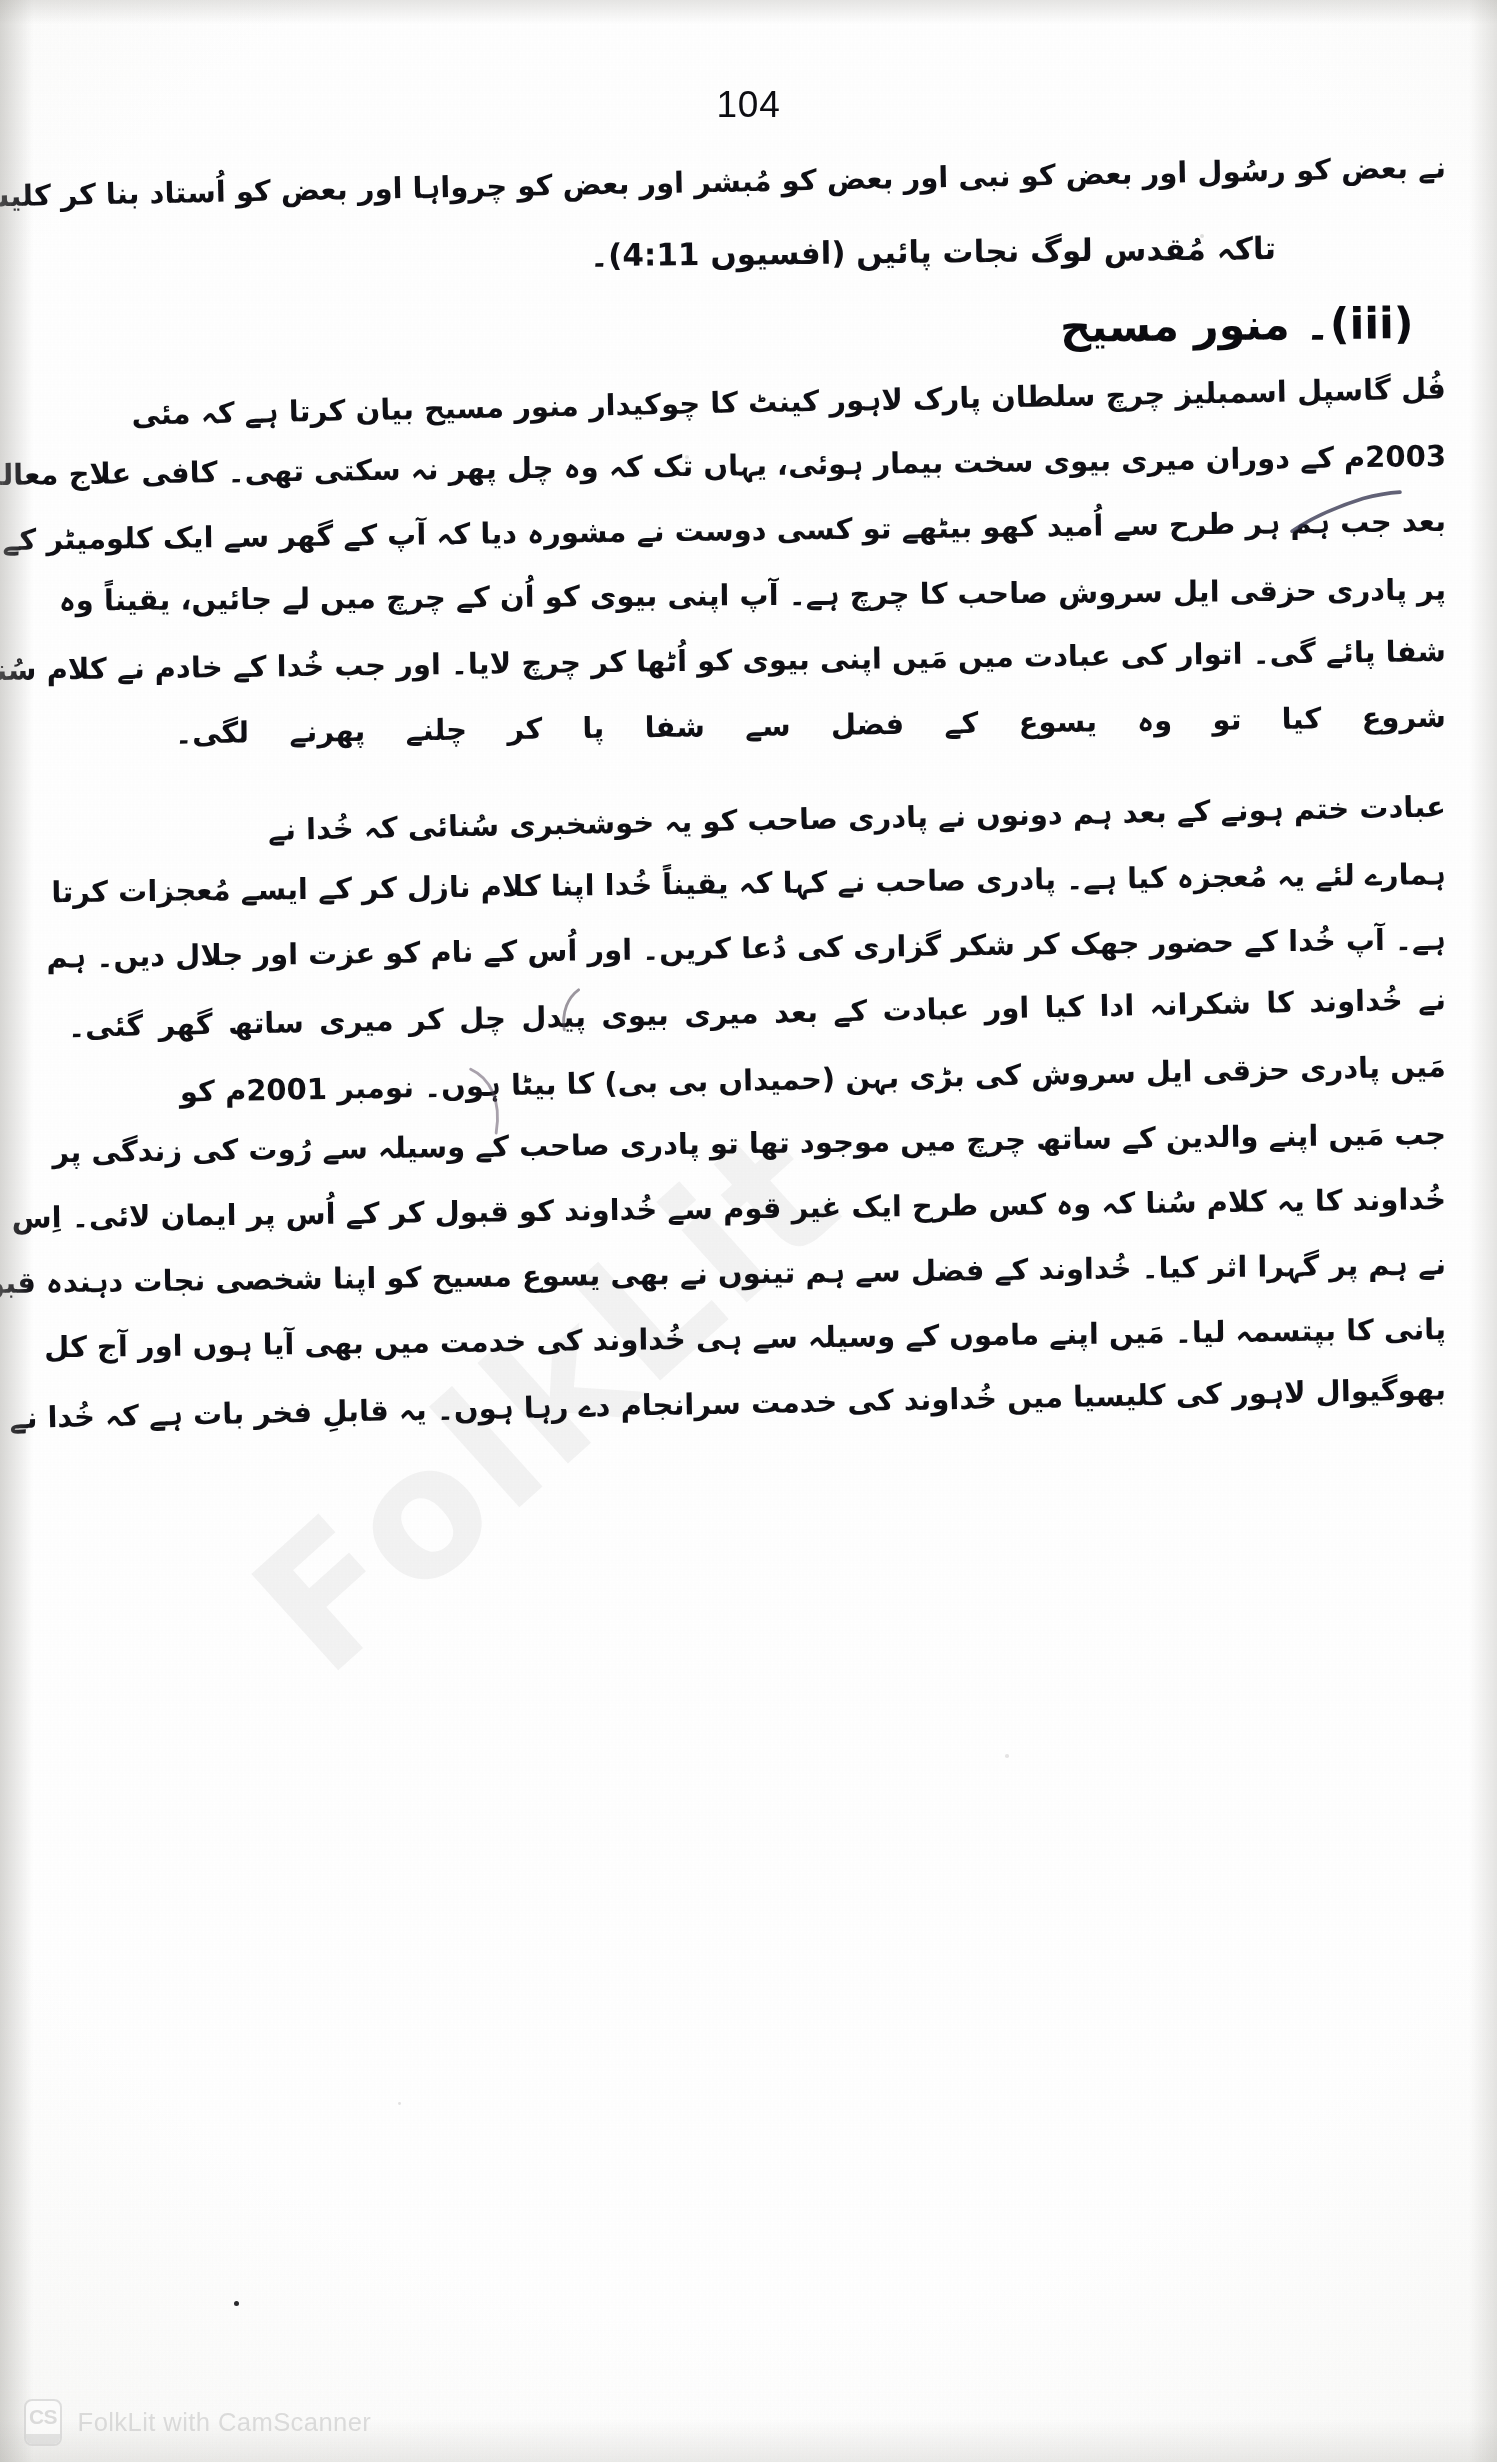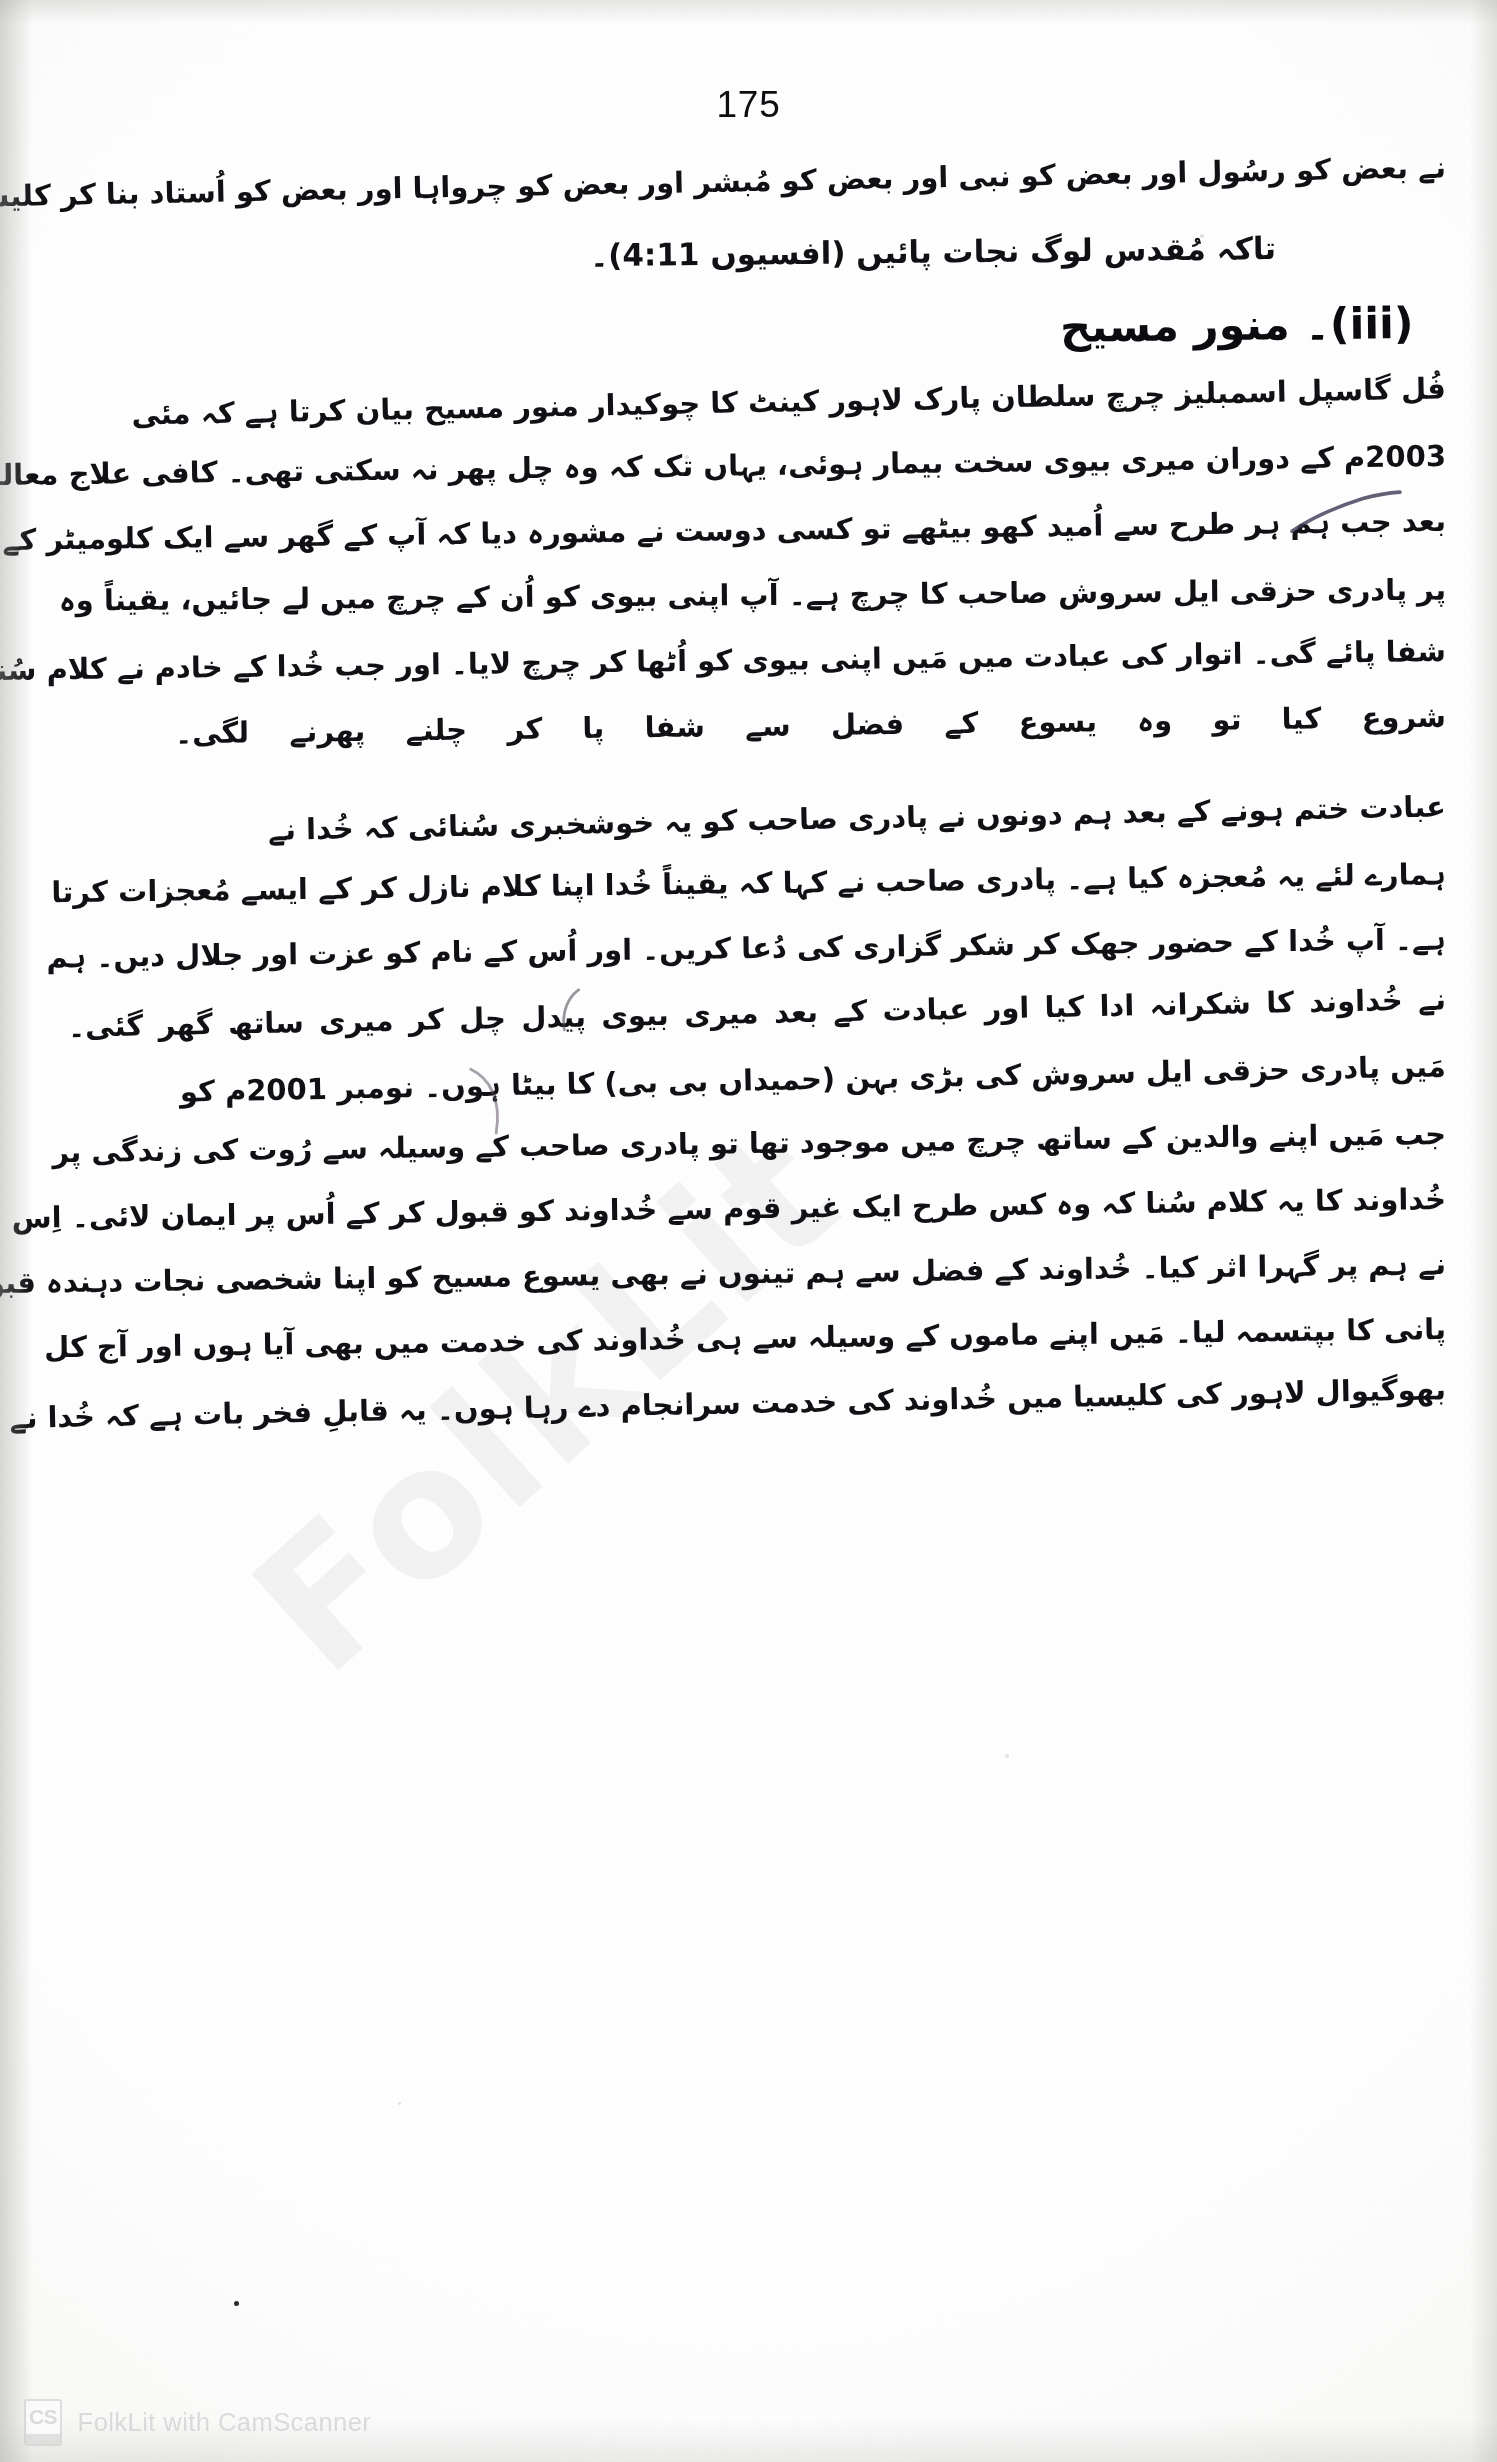--- a/index.html
+++ b/index.html
@@ -210,21 +210,21 @@
     bottom: 15.6px;
     display: flex;
     align-items: center;
     gap: 15.6px;
     opacity: .55;
   }
   .cs-logo {
     width: 38px;
     height: 47px;
     border: 2.8px solid #c9c9c9;
-    border-radius: 3px;
+    border-radius: 8px;
     position: relative;
     display: flex;
     align-items: flex-start;
     justify-content: center;
     box-sizing: border-box;
     overflow: hidden;
     background: #ffffff;
   }
   .cs-logo .cs-text {
     font-family: "Liberation Sans", sans-serif;
@@ -249,21 +249,21 @@
     white-space: nowrap;
   }
 </style>
 </head>
 <body>
 
 <div class="page">
 
   <div class="watermark">FolkLit</div>
 
-  <div class="page-number">175</div>
+  <div class="page-number">104</div>
 
   <div class="text-block">
 
     <div class="ln tilt1">
       <span>نے بعض کو رسُول اور بعض کو نبی اور بعض کو مُبشر اور بعض کو چرواہا اور بعض کو اُستاد بنا کر کلیسیا کو دے دیا ہے</span>
     </div>
     <div class="short-right">
       <span>تاکہ مُقدس لوگ نجات پائیں (افسیوں 4:11)۔</span>
     </div>
 

